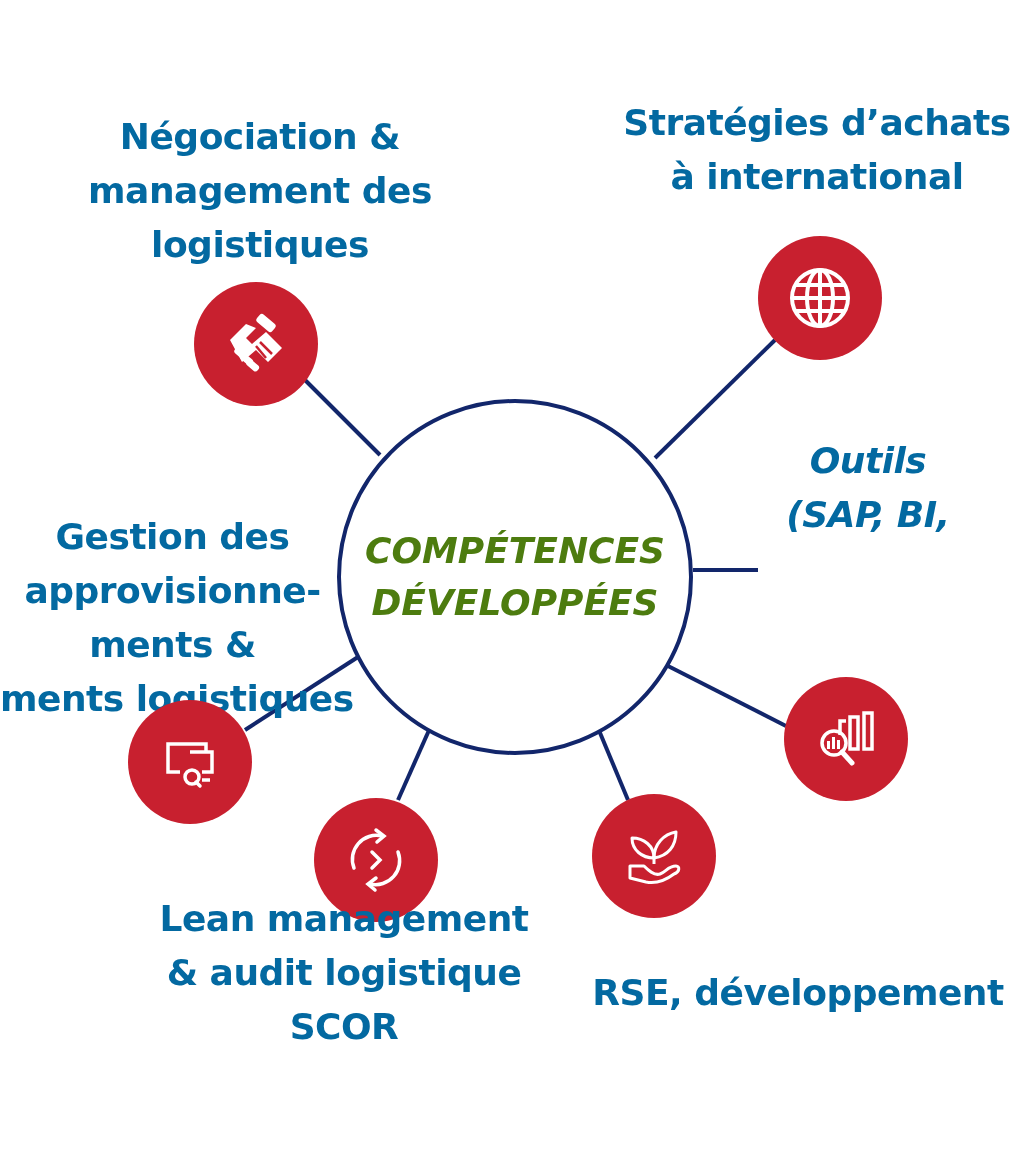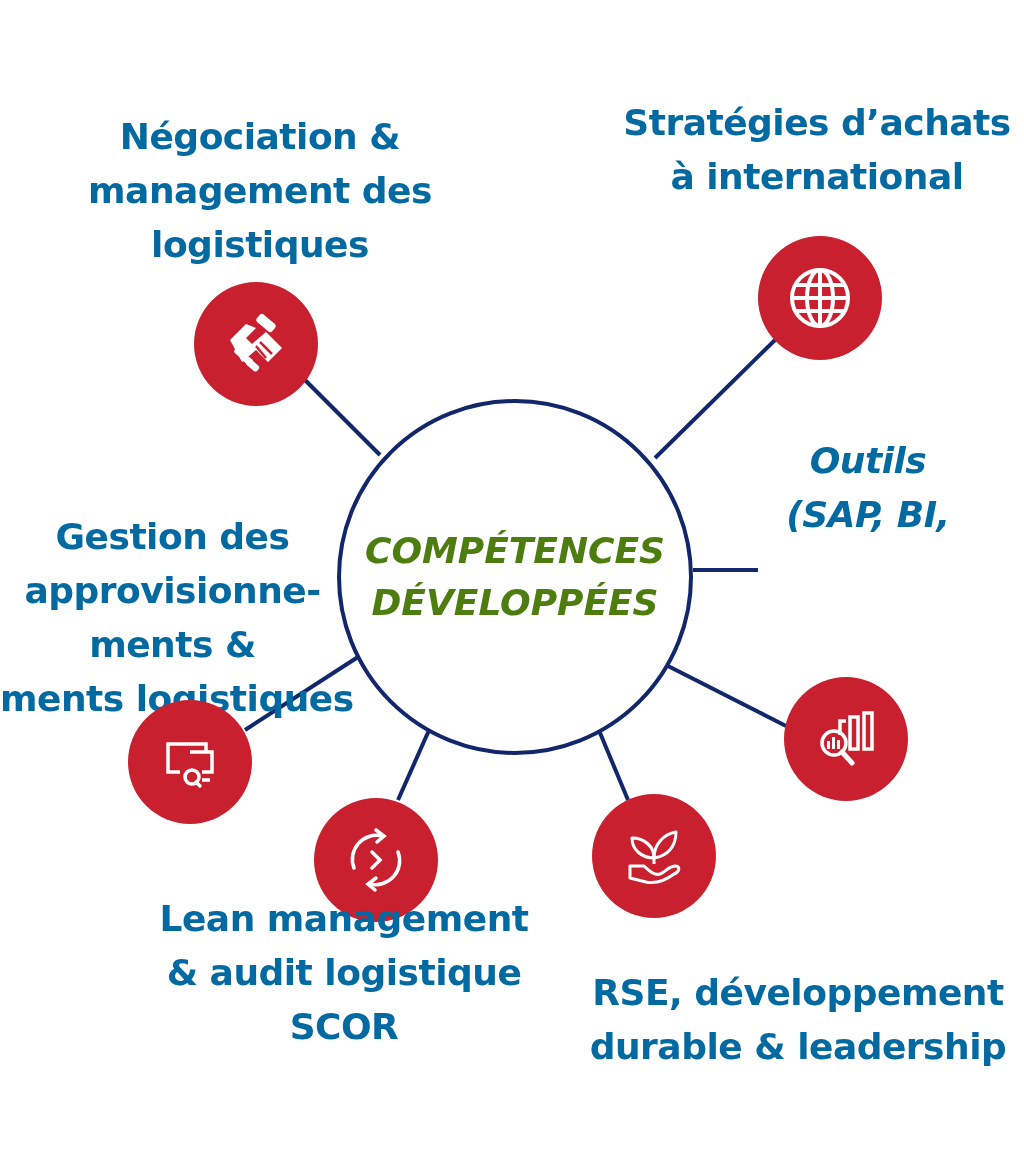--- a/index.html
+++ b/index.html
@@ -104,21 +104,20 @@
       <g stroke="#fff" stroke-width="3" fill="none" stroke-linejoin="round">
         <path d="M40 42 C28 42 18 34 18 22 C30 22 40 30 40 42 Z"></path>
         <path d="M40 42 C40 28 50 18 62 16 C62 30 54 40 40 42 Z"></path>
         <line x1="40" y1="42" x2="40" y2="48"></line>
         <path d="M16 50 L30 50 C34 54 40 60 46 58 C52 56 54 50 62 50 C66 50 66 56 60 58 C52 64 42 68 32 66 L16 62 Z"></path>
       </g>
     </svg>
   </div>
   <div class="label" style="left:578px; top:930px; width:440px;margin-top:36px;">
     <span class="line">RSE, développement</span>
-    <span class="line">durable &amp; leadership</span>
   </div>
 
   <div class="node" style="left:314px; top:798px;">
     <svg viewBox="0 0 80 80">
       <g stroke="#fff" stroke-width="3.5" fill="none" stroke-linecap="round">
         <path d="M18 48 A24 24 0 0 1 46 16"></path>
         <path d="M40 10 L48 16 L41 22"></path>
         <path d="M62 32 A24 24 0 0 1 34 64"></path>
         <path d="M40 58 L32 64 L39 70"></path>
         <path d="M36 32 L44 40 L36 48"></path>

